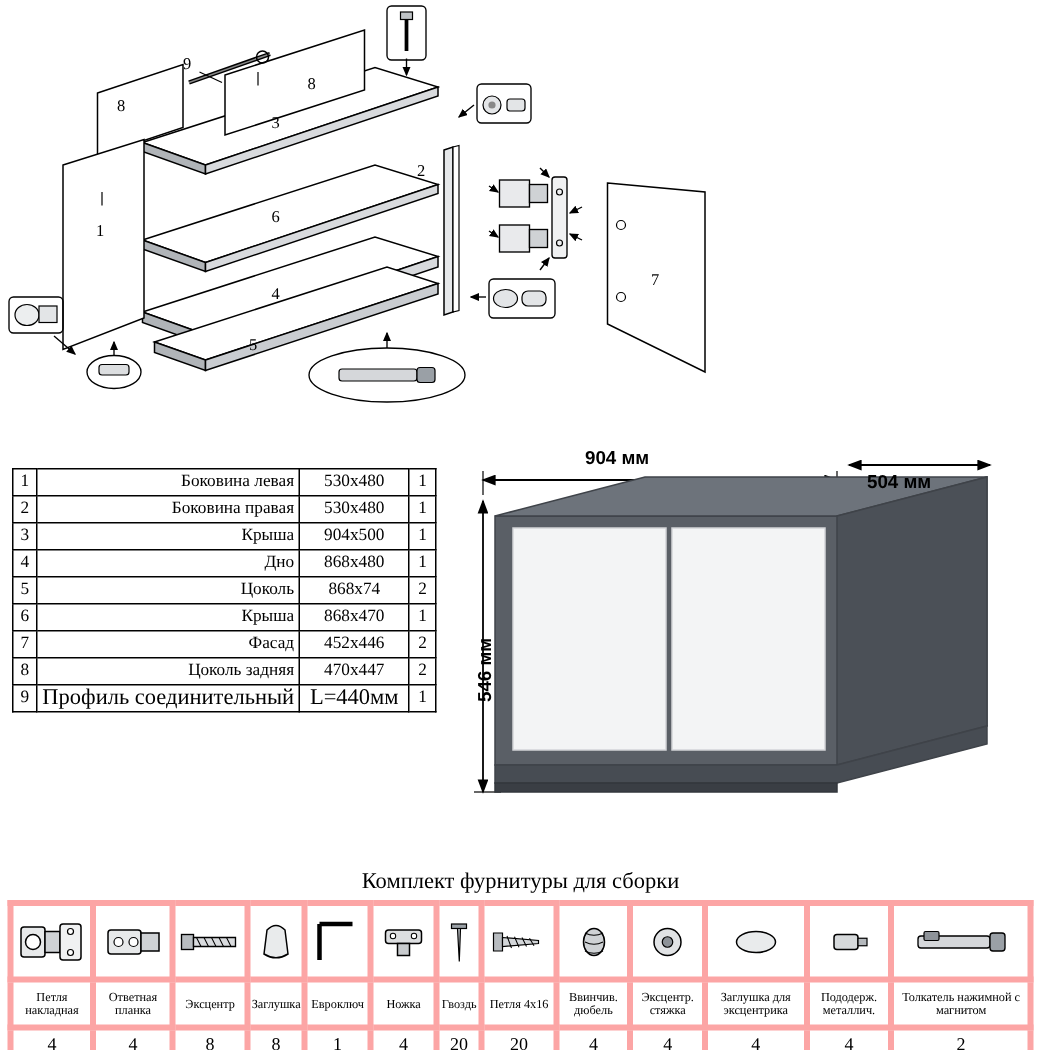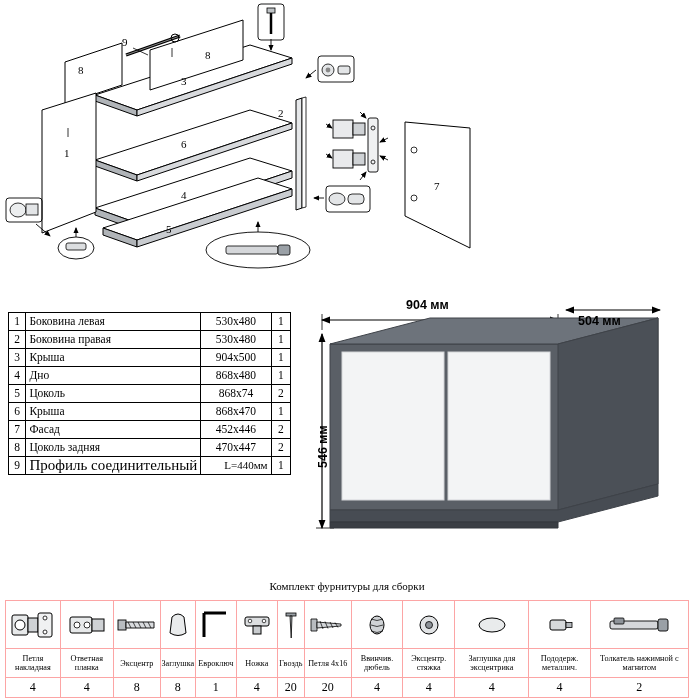--- a/index.html
+++ b/index.html
@@ -18,49 +18,49 @@
   
   .parts-table{
     position:absolute;left:8px;top:312px;width:283px;
     border-collapse:collapse;font-size:11.5px;
   }
   .parts-table td{
     border:1px solid #000;padding:1px 3px;height:15px;line-height:15px;
     white-space:nowrap;
   }
   .parts-table td.num{width:13px;text-align:center;}
-  .parts-table td.name{width:150px;text-align:left;}
+  .parts-table td.name{width:150px;text-align:right;}
   .parts-table td.dim{width:74px;text-align:center;}
   .parts-table td.qty{width:16px;text-align:center;}
   .parts-table tr.small td.name{font-size:15px;}
-  .parts-table tr.small td.dim{font-size:11px;text-align:right;}
+  .parts-table tr.small td.dim{font-size:15px;}
 
   
   .cabinet{position:absolute;left:300px;top:288px;width:390px;height:268px;}
   .dim-label{
     position:absolute;font-family:"Liberation Sans", sans-serif;
     font-weight:bold;font-size:12.5px;color:#000;
   }
   .dim-vert{
     position:absolute;font-family:"Liberation Sans", sans-serif;
     font-weight:bold;font-size:12.5px;color:#000;
     transform:rotate(-90deg);transform-origin:left top;white-space:nowrap;
   }
 
   
   .hw-title{
     position:absolute;left:0;top:580px;width:694px;text-align:center;
-    font-size:11px;font-weight:normal;font-family:"Liberation Serif", serif;
+    font-size:15px;font-weight:normal;font-family:"Liberation Serif", serif;
   }
   .hw-table{
     position:absolute;left:5px;top:600px;width:684px;
     border-collapse:collapse;
   }
   .hw-table td{
-    border:1px solid #fca5a5;text-align:center;vertical-align:middle;
+    border:4px solid #fca5a5;text-align:center;vertical-align:middle;
     padding:0;
   }
   .hw-icon{height:47px;}
   .hw-name{height:28px;font-size:8.2px;line-height:9px;padding:0 1px;}
   .hw-qty{height:19px;font-size:12px;}
   .hw-icon svg{margin:0 auto;display:block;}
 </style>
 </head>
 <body>
 
@@ -286,21 +286,21 @@
 
       <polygon points="258,56 358,30 358,196 258,222" fill="#4b5057" stroke="#3f4349" stroke-width="1"></polygon>
 
       <rect x="42" y="64" width="102" height="148" fill="#f3f4f5" stroke="#d3d5d8" stroke-width="1"></rect>
       <rect x="148" y="64" width="102" height="148" fill="#f3f4f5" stroke="#d3d5d8" stroke-width="1"></rect>
 
       <polygon points="30,222 258,222 358,196 358,208 258,234 30,234" fill="#474c53" stroke="#3f4349" stroke-width="1"></polygon>
       <polygon points="30,234 258,234 258,240 30,240" fill="#3a3e44" stroke="#33373c" stroke-width="1"></polygon>
     </svg>
 
-    <div class="dim-label" style="left:106px;top:10px;">904 мм</div>
+    <div class="dim-label" style="left:90px;top:10px;">904 мм</div>
     <div class="dim-label" style="left:278px;top:2px;margin-top:24px;">504 мм</div>
     <div class="dim-vert" style="left:16px;top:180px;">546 мм</div>
   </div>
 
   <div class="hw-title">Комплект фурнитуры для сборки</div>
 
   <table class="hw-table">
     <tbody>
         <tr>
       <td class="hw-icon">

